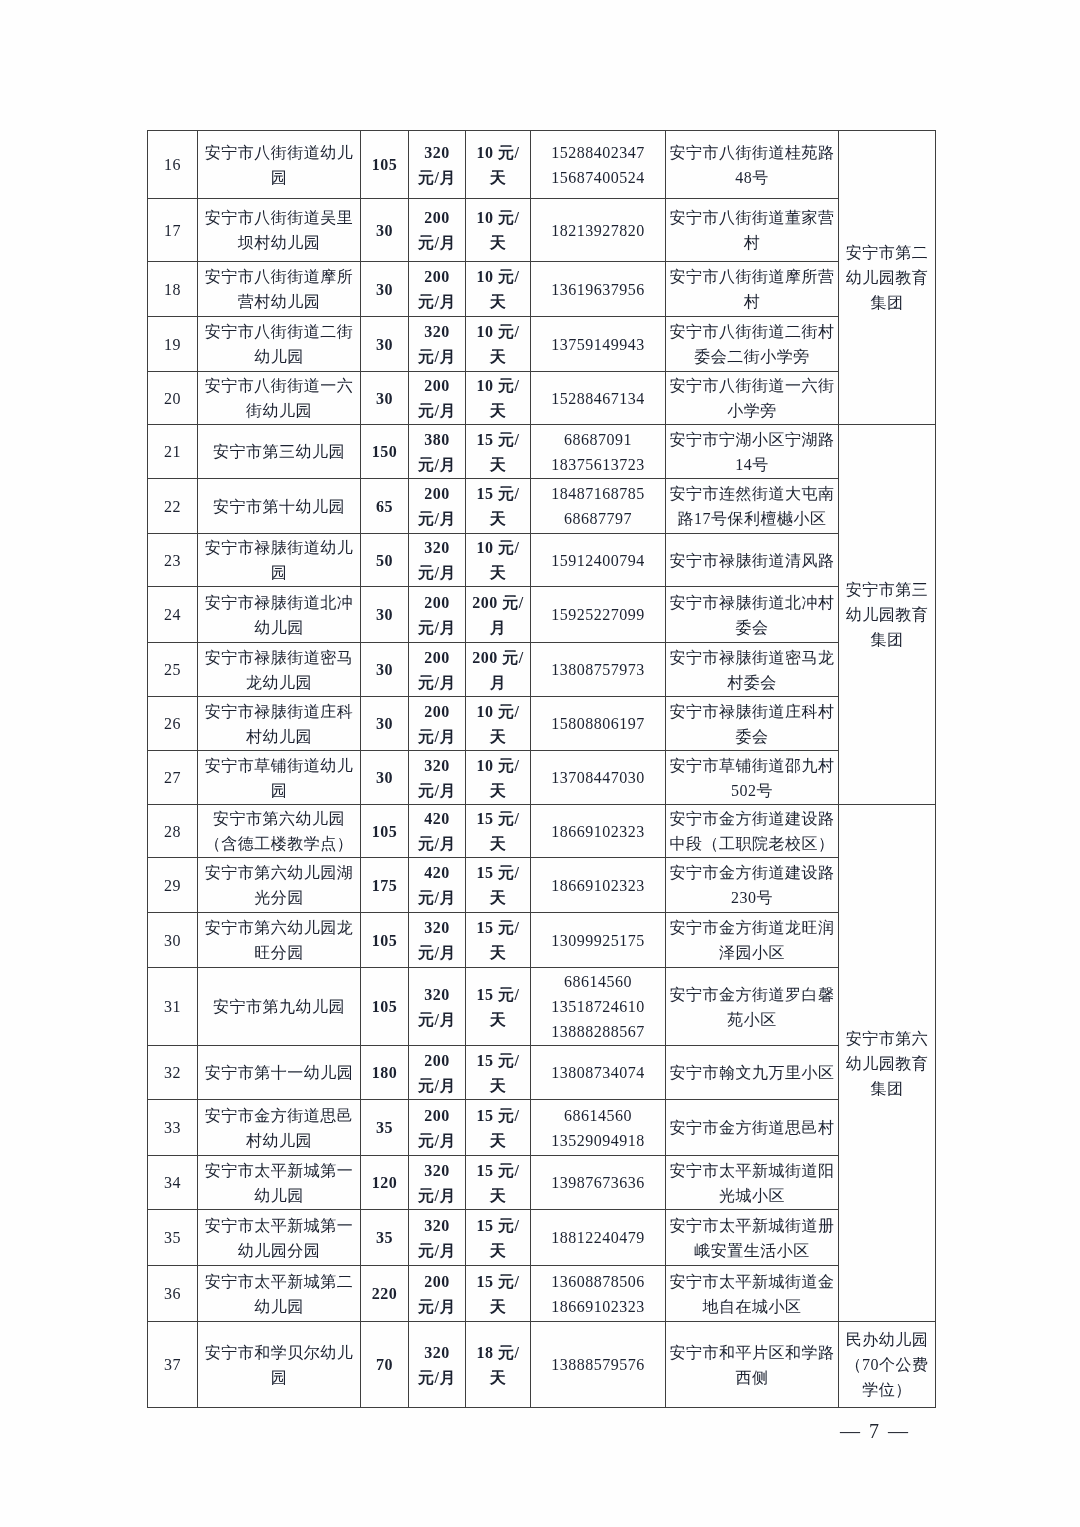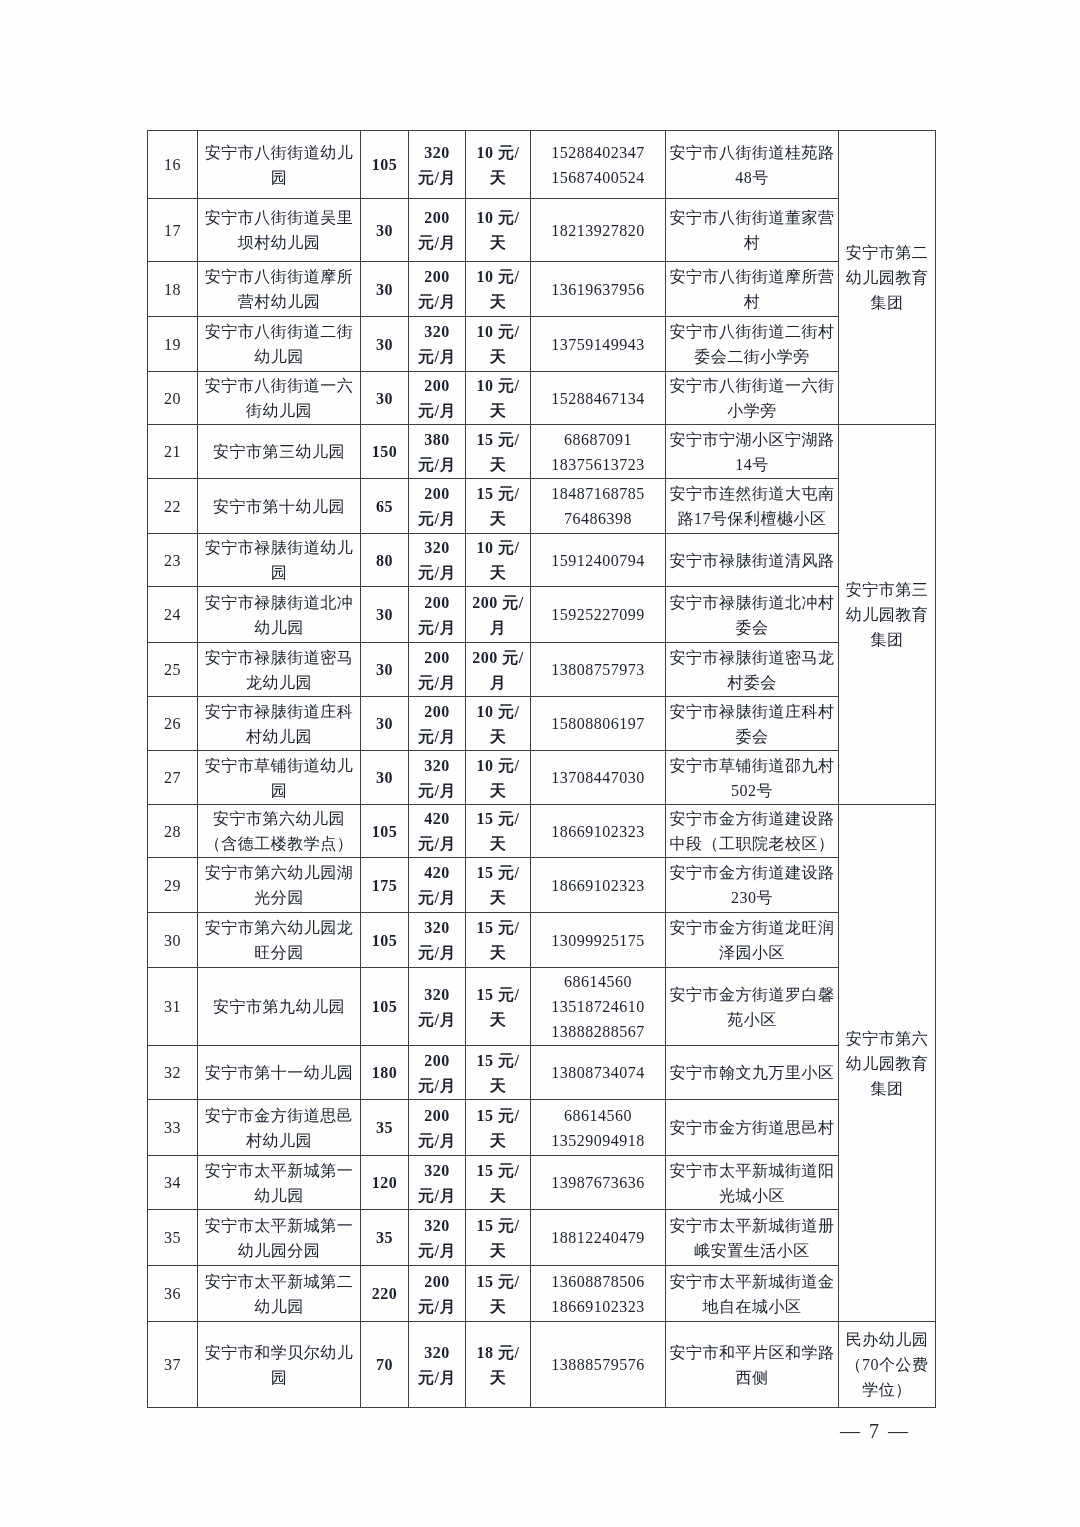--- a/index.html
+++ b/index.html
@@ -126,27 +126,27 @@
         <td class="c-addr">安宁市宁湖小区宁湖路14号</td>
         <td class="c-group" rowspan="7">安宁市第三幼儿园教育集团</td>
       </tr>
       <tr style="height:55px">
         <td class="c-num">22</td>
         <td class="c-name">安宁市第十幼儿园</td>
         <td class="c-cap">65</td>
         <td class="c-fee">200 元/月</td>
         <td class="c-fee">15 元/天</td>
         <td class="c-phone">18487168785
-76486398</td>
+68687797</td>
         <td class="c-addr">安宁市连然街道大屯南路17号保利檀樾小区</td>
       </tr>
       <tr style="height:53px">
         <td class="c-num">23</td>
         <td class="c-name">安宁市禄脿街道幼儿园</td>
-        <td class="c-cap">80</td>
+        <td class="c-cap">50</td>
         <td class="c-fee">320 元/月</td>
         <td class="c-fee">10 元/天</td>
         <td class="c-phone">15912400794</td>
         <td class="c-addr">安宁市禄脿街道清风路</td>
       </tr>
       <tr style="height:56px">
         <td class="c-num">24</td>
         <td class="c-name">安宁市禄脿街道北冲幼儿园</td>
         <td class="c-cap">30</td>
         <td class="c-fee">200 元/月</td>

